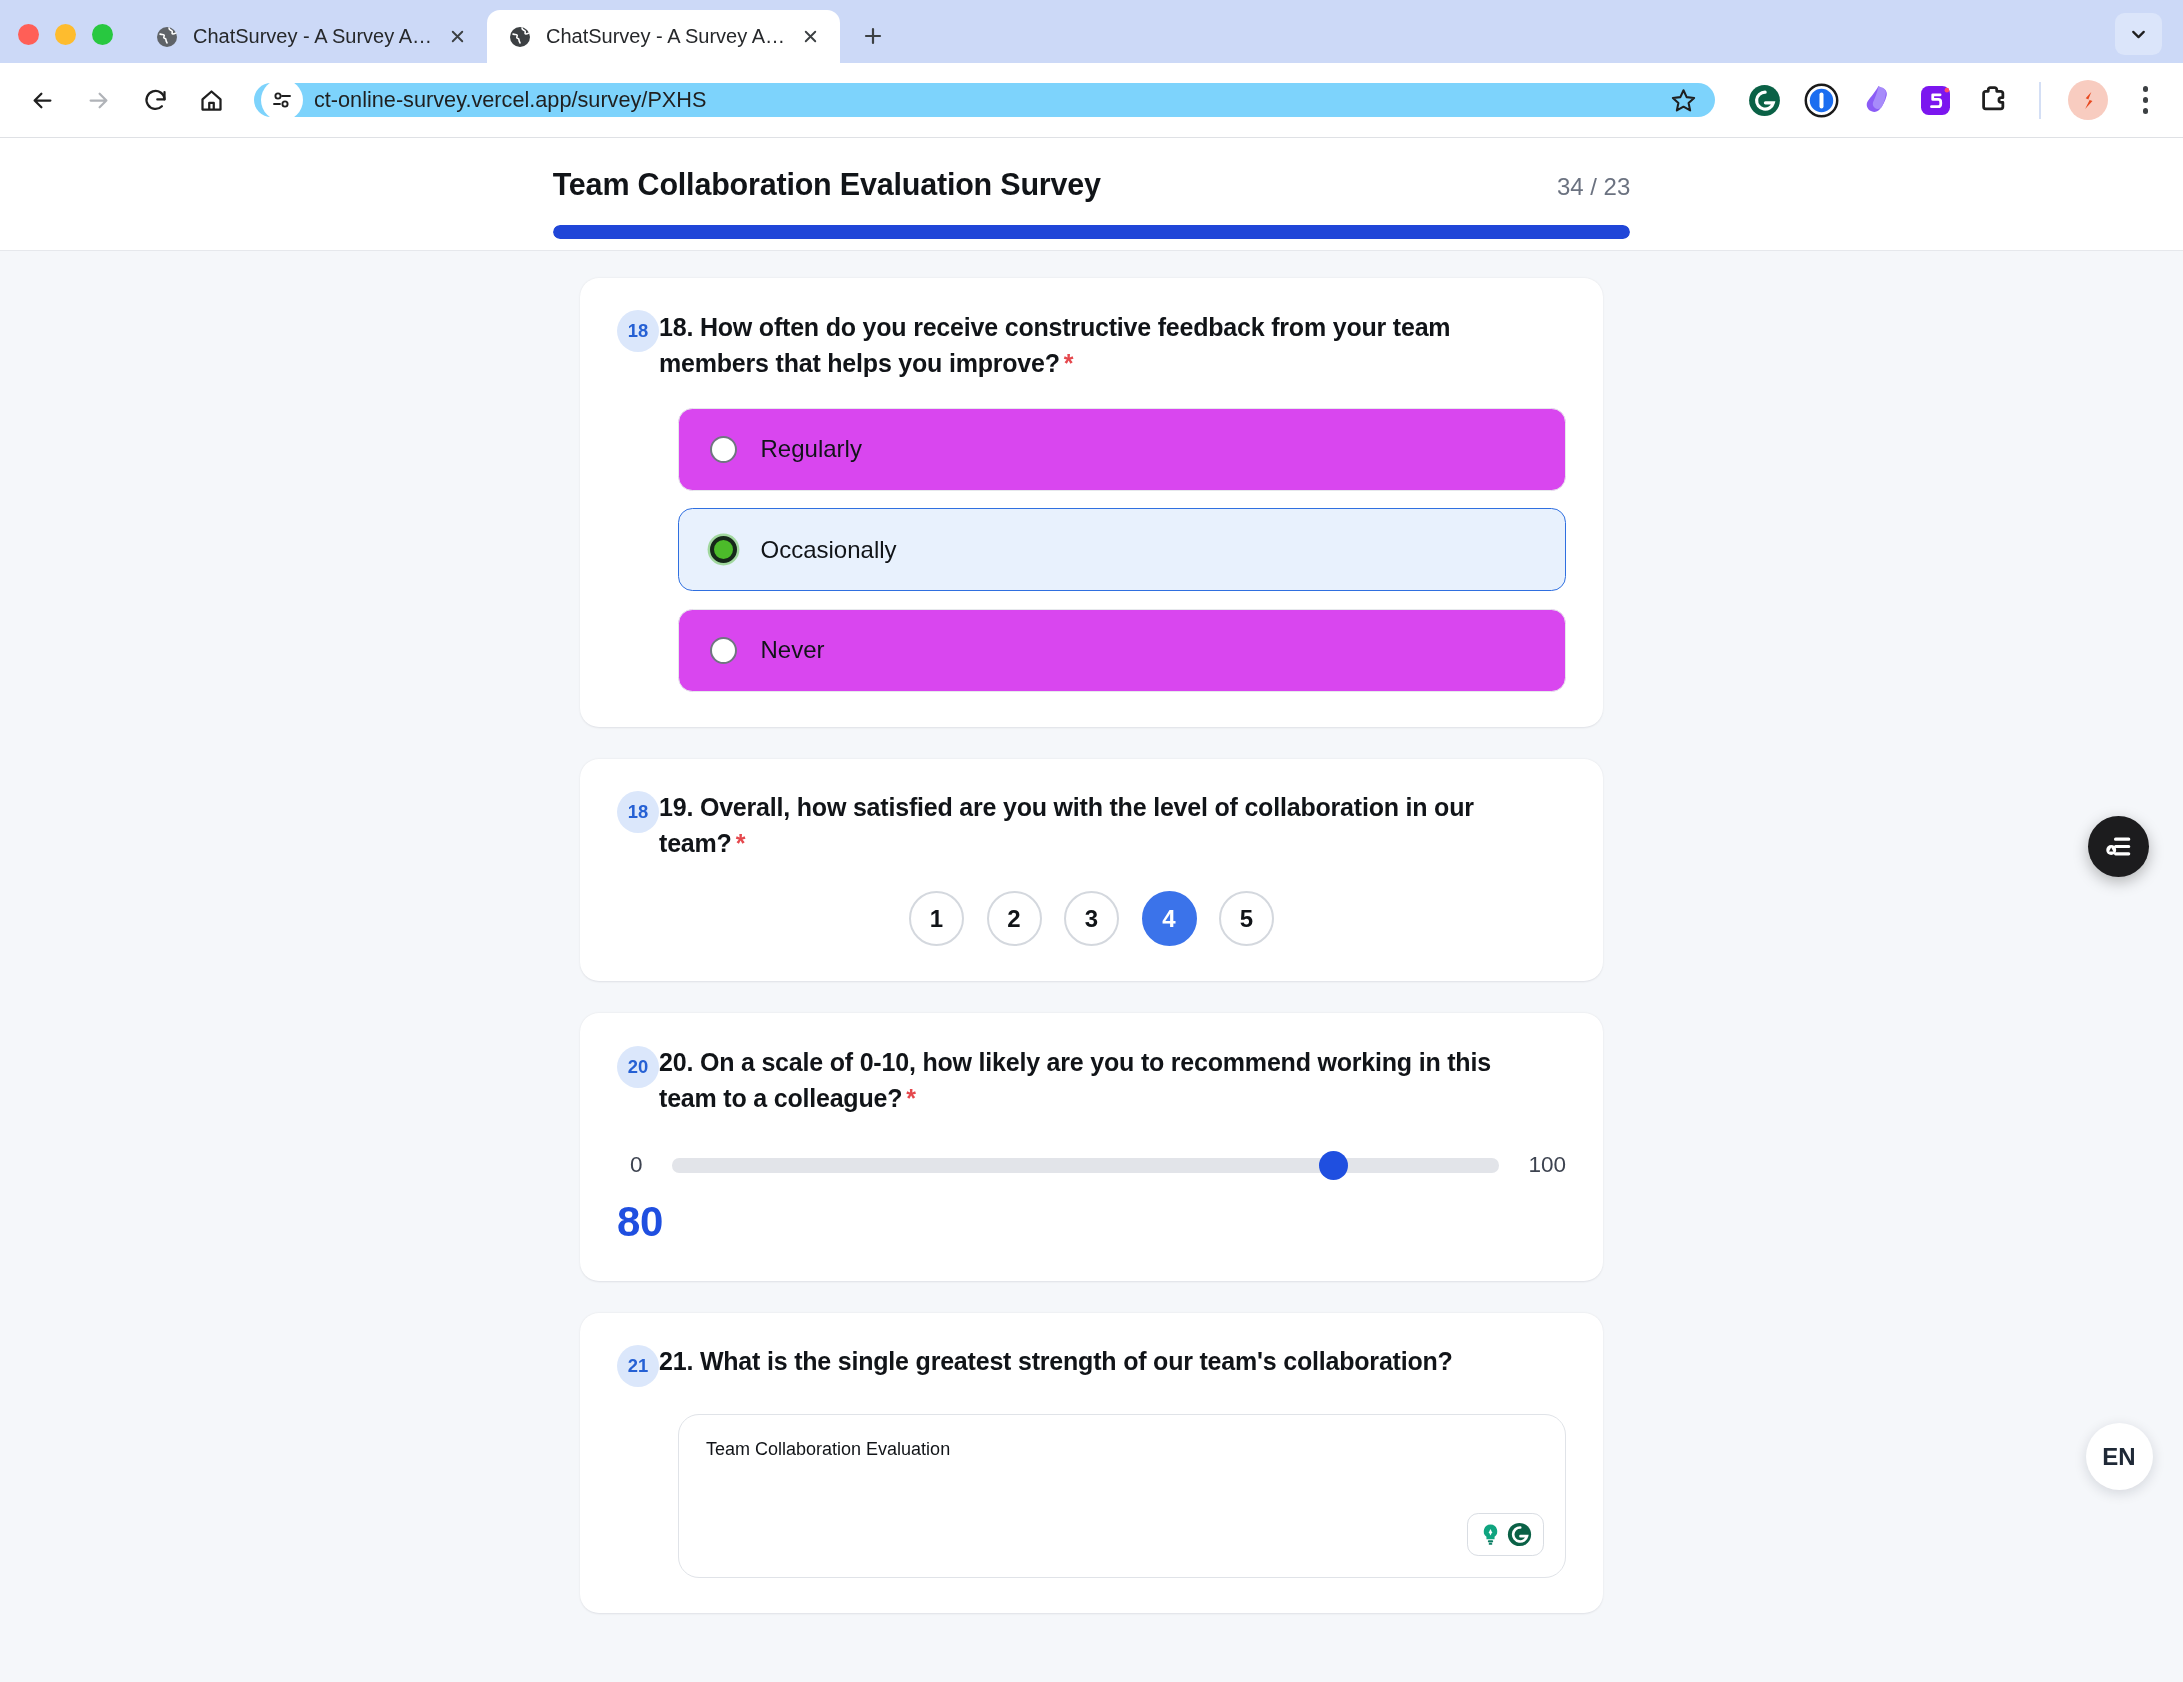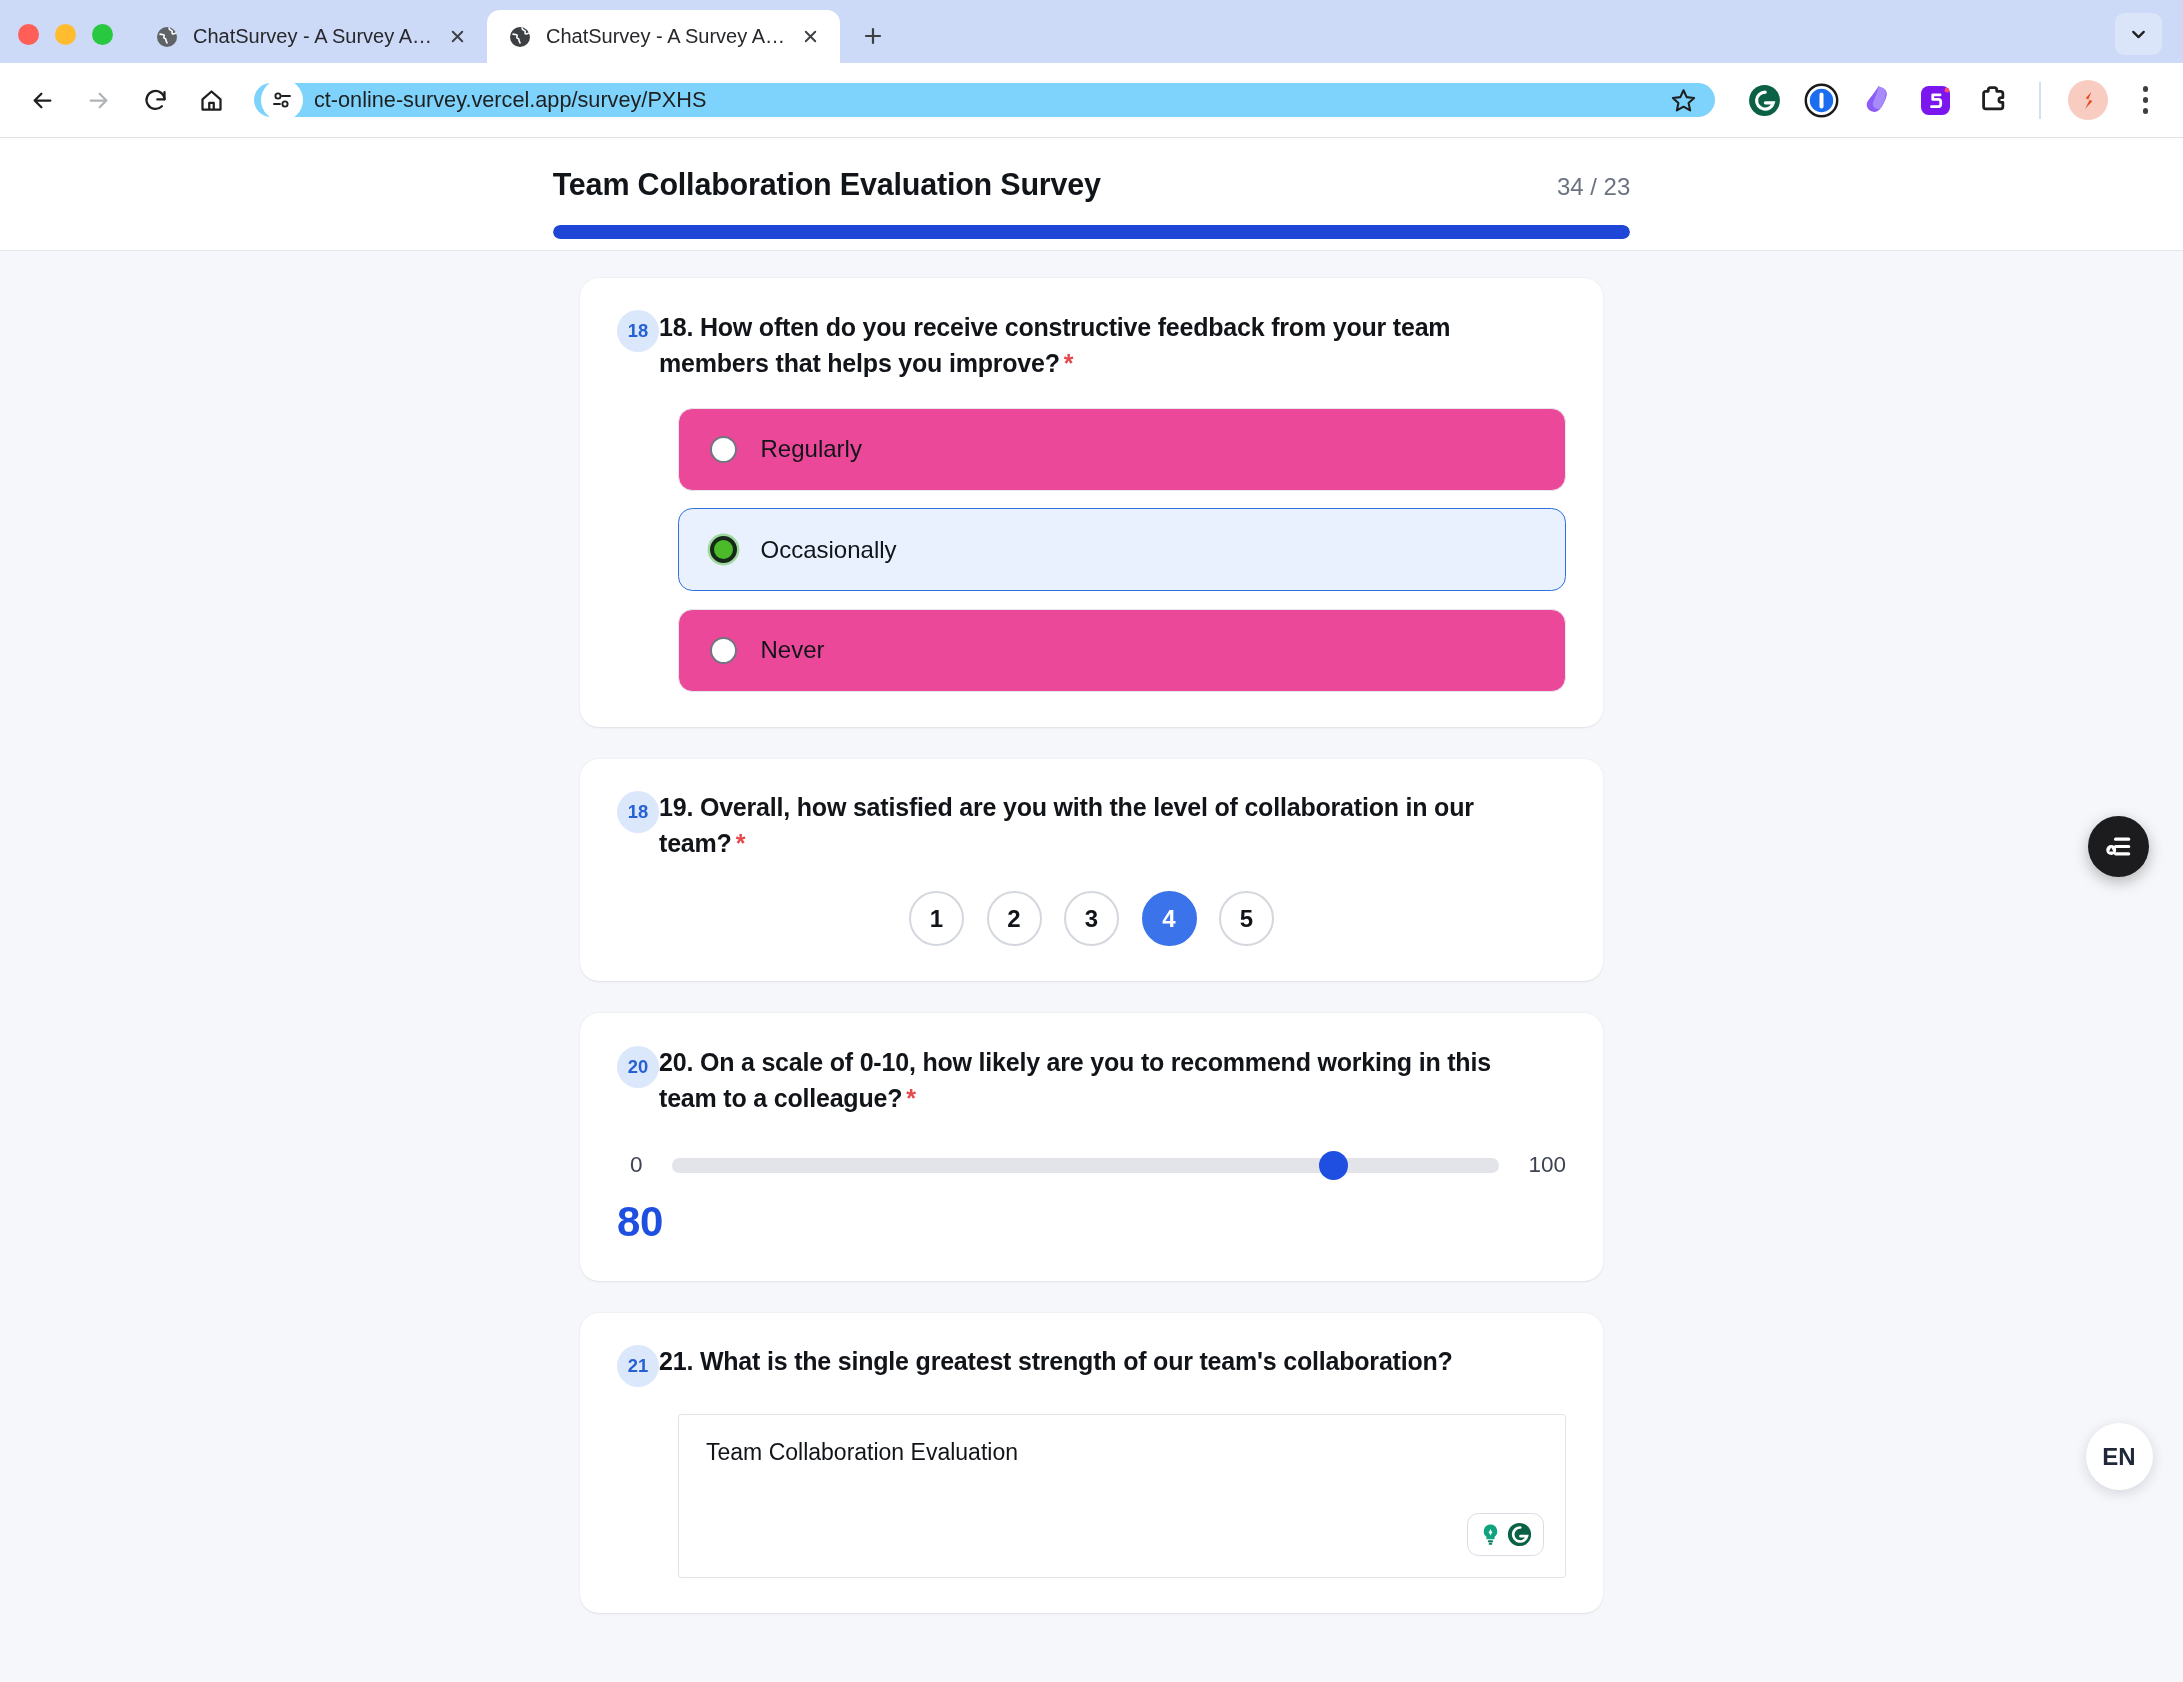--- a/index.html
+++ b/index.html
@@ -212,21 +212,21 @@
   
   .options { padding-left: 61px; display: flex; flex-direction: column; gap: 17.6px; }
   .option {
     border: 1.6px solid #e6e8ec;
     border-radius: 14.4px;
     min-height: 83px;
     display: flex;
     align-items: center;
     padding: 0 30.5px;
     gap: 24px;
-    background: #ec4899;
+    background: #d946ef;
   }
   .option.selected {
     background: #e8f1fd;
     border-color: #2f6fe0;
   }
   .radio {
     width: 27px; height: 27px;
     border-radius: 50%;
     border: 2.4px solid #707680;
     flex: none;
@@ -288,24 +288,24 @@
     font-weight: bold;
     color: #1f4fe0;
     margin-top: 17.6px;
     letter-spacing: -0.4px;
   }
 
   
   .ta-wrap { padding-left: 61px; position: relative; }
   .textarea {
     border: 1.6px solid #e0e3e8;
-    border-radius: 3px;
+    border-radius: 21px;
     min-height: 164px;
     padding: 24px 27px;
-    font-size: 23px;
+    font-size: 18px;
     color: #111418;
     background: #ffffff;
     position: relative;
   }
   .grammarly-badge {
     position: absolute;
     right: 21px;
     bottom: 21px;
     width: 77px; height: 43px;
     border: 1.6px solid #d9dde3;

